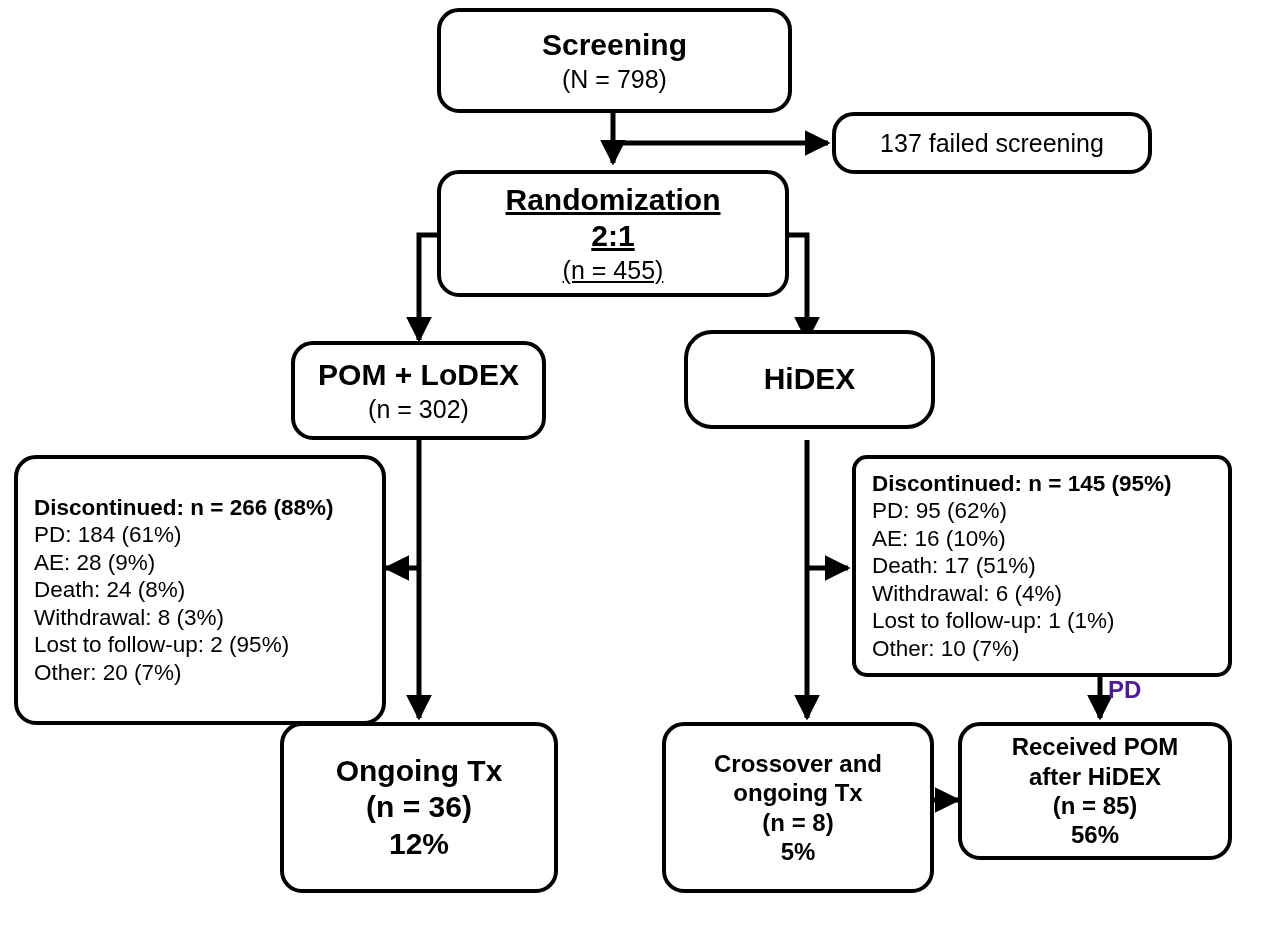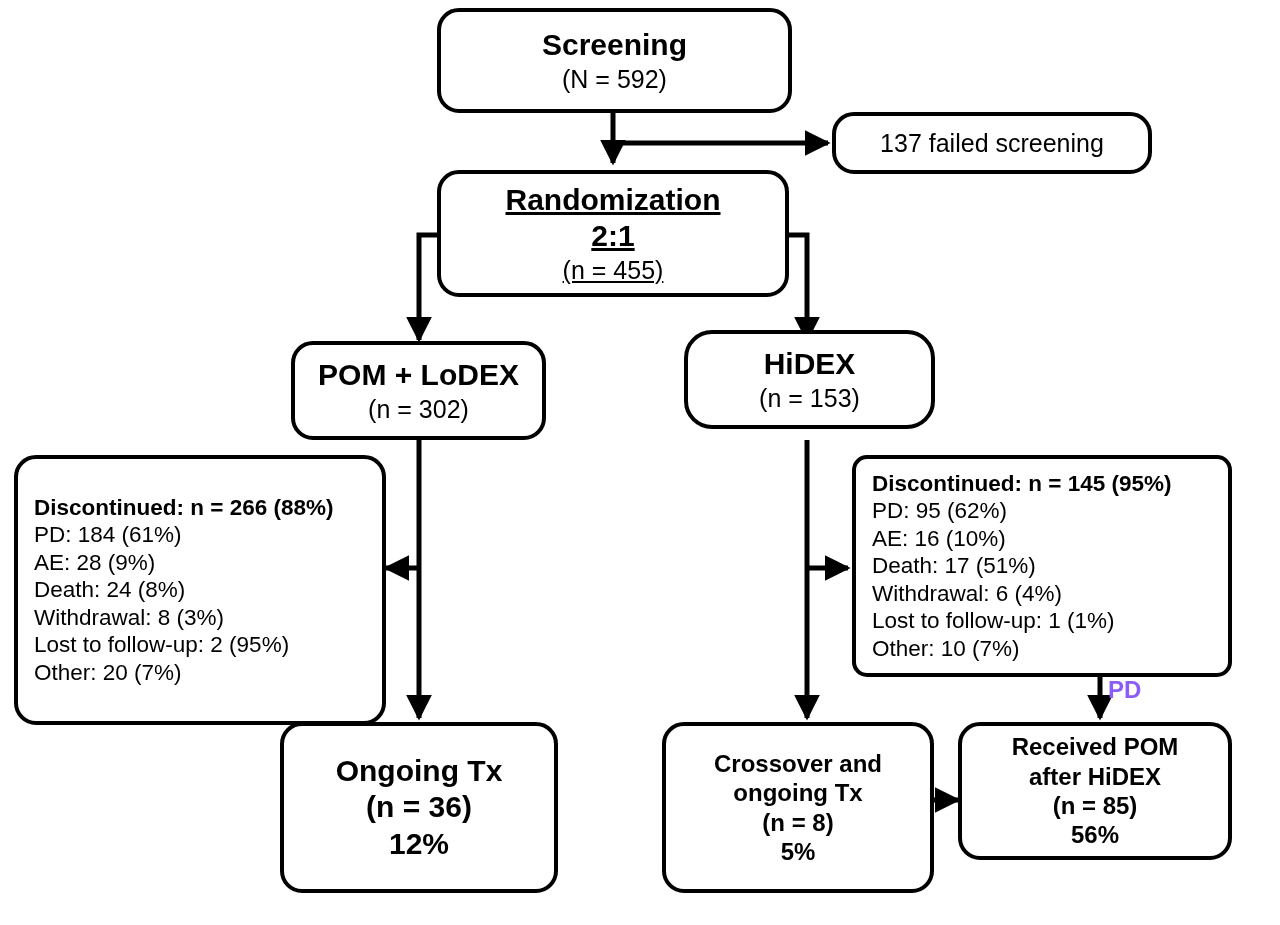--- a/index.html
+++ b/index.html
@@ -62,21 +62,21 @@
   .fs-terminal { font-size: 30px; }
   .fs-plain    { font-size: 25px; }
   .fs-detail   { font-size: 22.5px; }
   .fs-small    { font-size: 24px; }
 
   .edge-label {
     position: absolute;
     font-family: "Liberation Sans", sans-serif;
     font-size: 24px;
     font-weight: bold;
-    color: #8b5cf6;
+    color: #4c1d95;
     z-index: 4;
     white-space: nowrap;
   }
 </style>
 </head>
 <body>
 
 <div id="canvas">
 
   <svg class="connectors" viewBox="0 0 1280 925" xmlns="http://www.w3.org/2000/svg">
@@ -122,41 +122,40 @@
       <path d="M 1100 672 L 1100 718" stroke="#000000" stroke-width="5" fill="none" marker-end="url(#arrow)"></path>
     </g>
 
     <g>
       <path d="M 934 800 L 958 800" stroke="#000000" stroke-width="5" fill="none" marker-end="url(#arrow)"></path>
     </g>
   </svg>
 
   <div class="node" style="left:437px; top:8px; width:355px; height:105px;">
     <span class="line b fs-terminal">Screening</span>
-    <span class="line r fs-plain">(N = 592)</span>
+    <span class="line r fs-plain">(N = 798)</span>
   </div>
 
   <div class="node" style="left:832px; top:112px; width:320px; height:62px;">
     <span class="line r fs-plain">137 failed screening</span>
   </div>
 
   <div class="node" style="left:437px; top:170px; width:352px; height:127px;text-decoration:underline;">
     <span class="line b fs-terminal">Randomization</span>
     <span class="line b fs-terminal">2:1</span>
     <span class="line r fs-plain">(n = 455)</span>
   </div>
 
   <div class="node" style="left:291px; top:341px; width:255px; height:99px;">
     <span class="line b fs-terminal">POM + LoDEX</span>
     <span class="line r fs-plain">(n = 302)</span>
   </div>
 
   <div class="node" style="left:684px; top:330px; width:251px; height:99px;border-radius:28px;">
     <span class="line b fs-terminal">HiDEX</span>
-    <span class="line r fs-plain">(n = 153)</span>
   </div>
 
   <div class="node left-align" style="left:14px; top:455px; width:372px; height:270px;">
     <span class="line b fs-detail">Discontinued: n = 266 (88%)</span>
     <span class="line r fs-detail">PD: 184 (61%)</span>
     <span class="line r fs-detail">AE: 28 (9%)</span>
     <span class="line r fs-detail">Death: 24 (8%)</span>
     <span class="line r fs-detail">Withdrawal: 8 (3%)</span>
     <span class="line r fs-detail">Lost to follow-up: 2 (95%)</span>
     <span class="line r fs-detail">Other: 20 (7%)</span>

